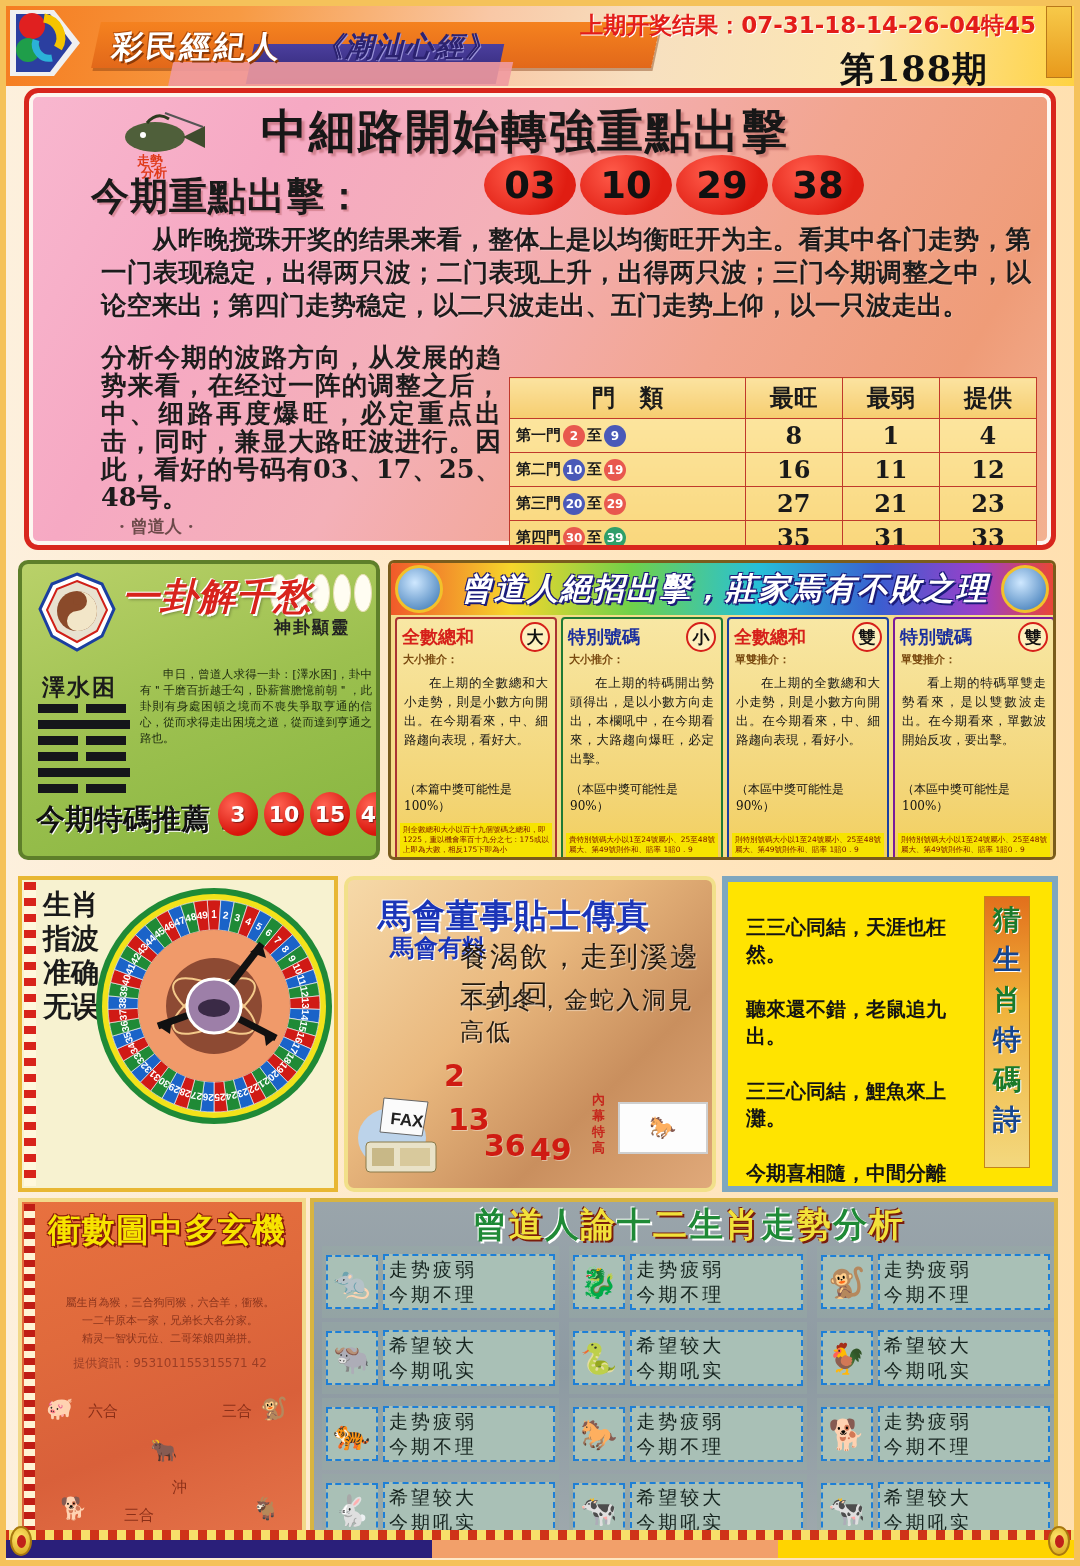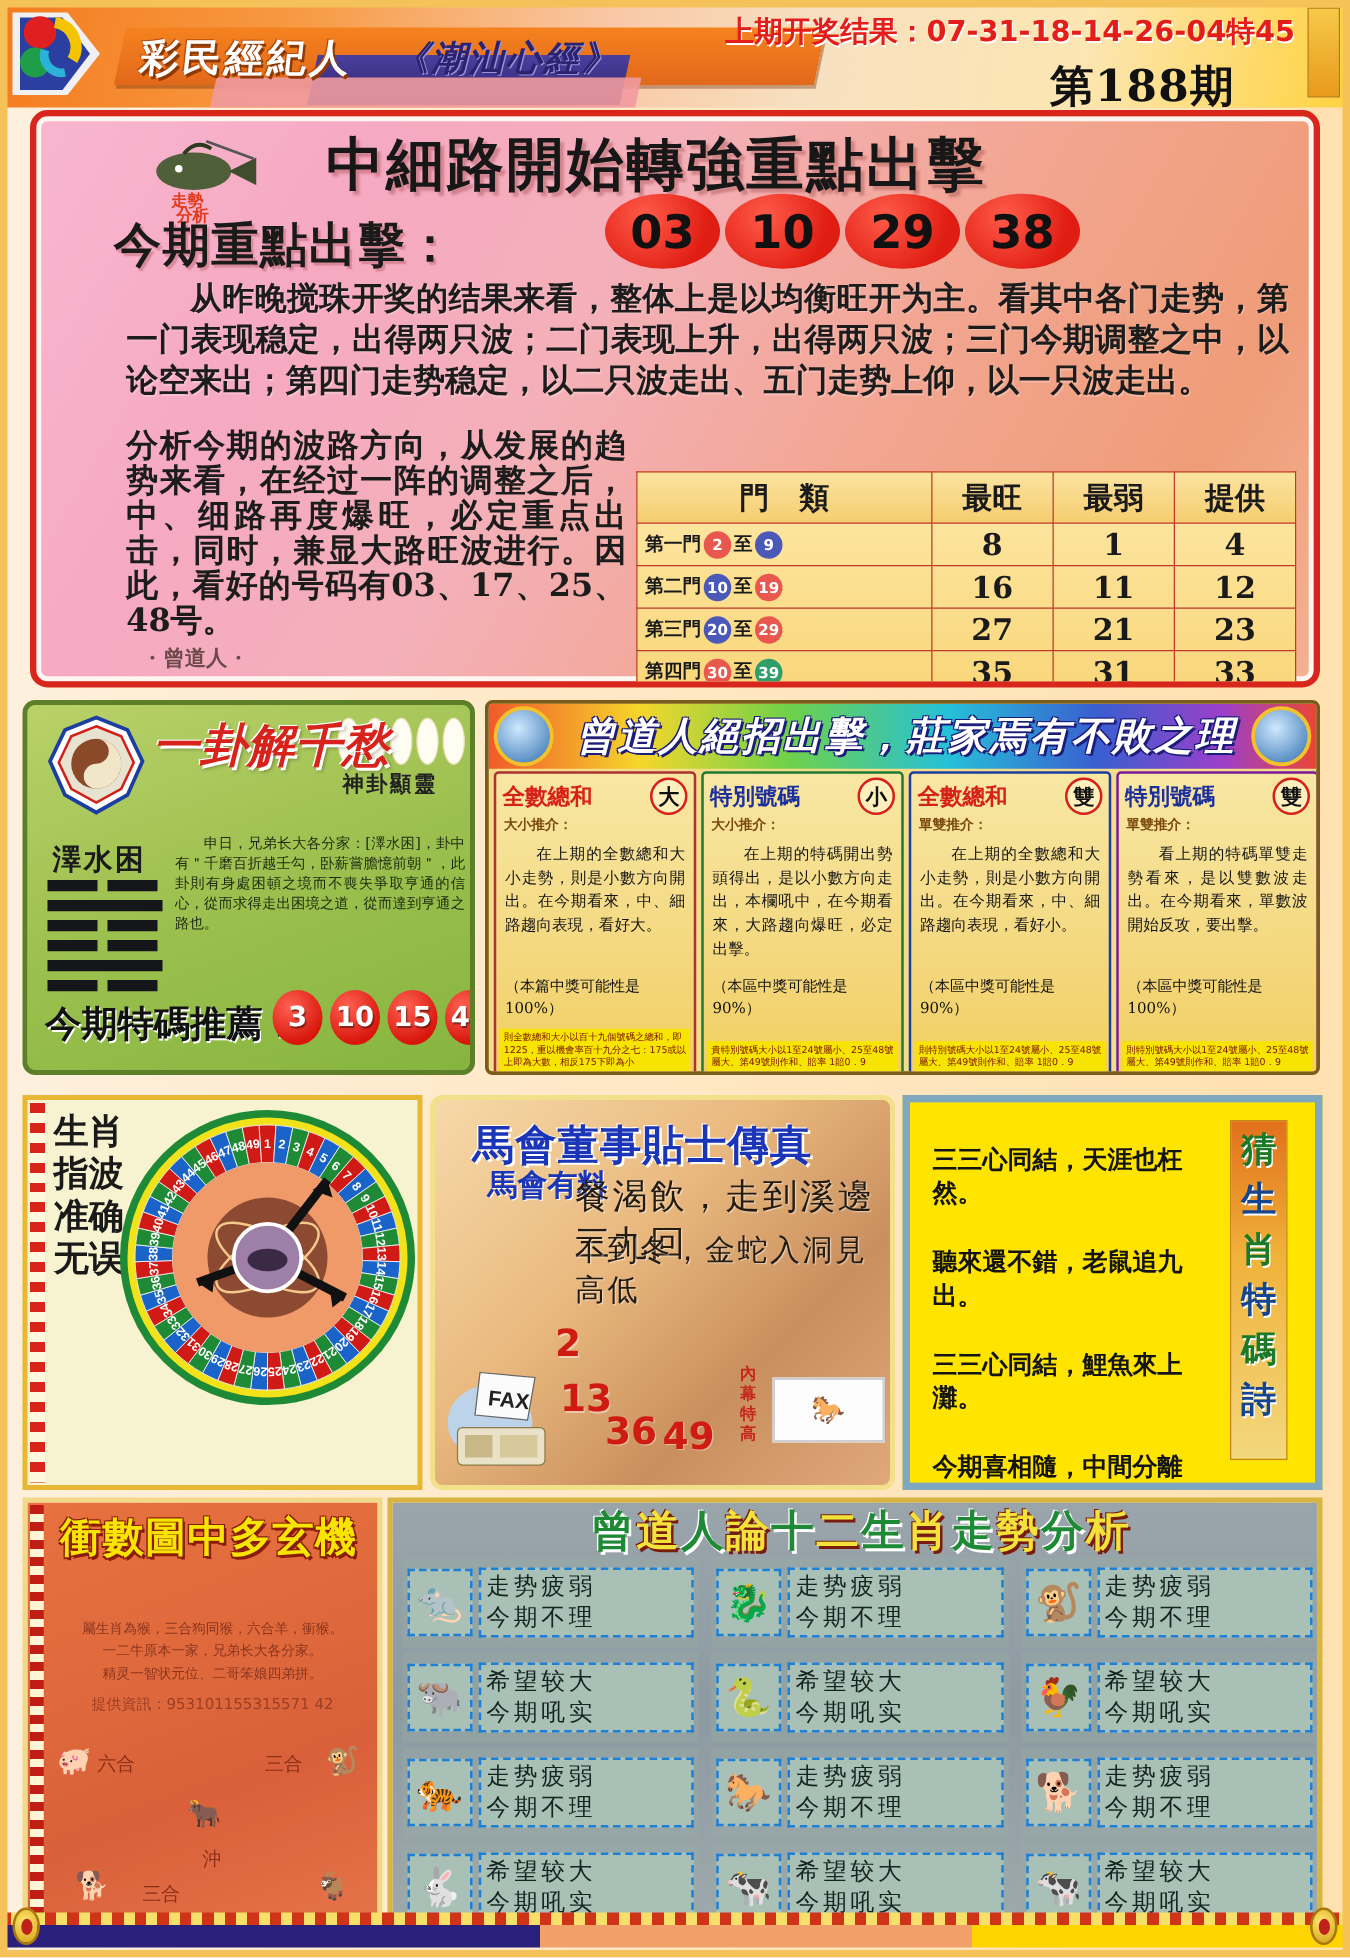--- a/index.html
+++ b/index.html
@@ -206,21 +206,21 @@
   .s4L-dots{position:absolute;left:2px;top:2px;bottom:2px;width:11px;
     background:repeating-linear-gradient(180deg,#c01d15 0 7px,#fff4d4 7px 14px);}
   .s4L-title{position:absolute;left:26px;top:6px;font-size:33px;font-weight:bold;
     color:#f7e400;font-family:"DejaVu Serif",serif;letter-spacing:1px;
     text-shadow:2px 2px 0 #8a1c0c,-1px -1px 0 #8a1c0c,1px -1px 0 #8a1c0c,-1px 1px 0 #8a1c0c;}
   .s4L-txt{position:absolute;left:20px;top:92px;width:256px;text-align:center;
     font-size:11px;line-height:18px;color:#7d2c18;font-family:"DejaVu Serif",serif;
     opacity:.85;}
   .s4L-phone{position:absolute;left:20px;top:153px;width:256px;text-align:center;
     font-size:12px;color:#8c3520;font-family:"DejaVu Sans",sans-serif;opacity:.8;}
-  .s4L-lbl{position:absolute;font-size:15px;color:#8a2f18;font-family:"DejaVu Serif",serif;}
+  .s4L-lbl{position:absolute;font-size:15px;color:#8a2f18;font-family:"DejaVu Serif",serif;margin-left:10px;}
   .s4L-ico{position:absolute;font-size:22px;color:#8a2f18;}
 
   .sec4R{position:absolute;left:310px;top:1198px;width:748px;height:350px;
     background:linear-gradient(180deg,#9aa5ab,#8d9aa2 50%,#9fa9ad);
     border:4px solid #d8b441;overflow:hidden;}
   .s4R-title{position:absolute;left:6px;top:0px;width:738px;text-align:center;
     font-size:34px;font-weight:bold;font-family:"DejaVu Serif",serif;
     letter-spacing:2px;}
   .s4R-title span{color:#1f8a36;text-shadow:2px 2px 0 #fff,-1px -1px 0 #fff;}
   .s4R-title span:nth-child(2n){color:#f2e23a;text-shadow:2px 2px 0 #7a1c0c,-1px -1px 0 #7a1c0c;}
@@ -372,21 +372,21 @@
         </div>
         <div class="hl">
           <span class="seg"></span>
         </div>
         <div class="hl broken">
           <span class="seg"></span>
           <span class="seg"></span>
         </div>
       </div>
     <div class="s2L-text">
-      <p>申日，兄弟长大各分家：[澤水困]，卦中有＂千磨百折越壬勾，卧薪嘗膽憶前朝＂，此卦則有身處困頓之境而不喪失爭取亨通的信心，從而求得走出困境之道，從而達到亨通之路也。</p>
+      <p>申日，曾道人求得一卦：[澤水困]，卦中有＂千磨百折越壬勾，卧薪嘗膽憶前朝＂，此卦則有身處困頓之境而不喪失爭取亨通的信心，從而求得走出困境之道，從而達到亨通之路也。</p>
     </div>
     <div class="s2L-rec">今期特碼推薦：</div>
     <div class="s2L-nums">
       <div class="nball">3</div>
       <div class="nball">10</div>
       <div class="nball">15</div>
       <div class="nball">42</div>
     </div>
   </div>
 

